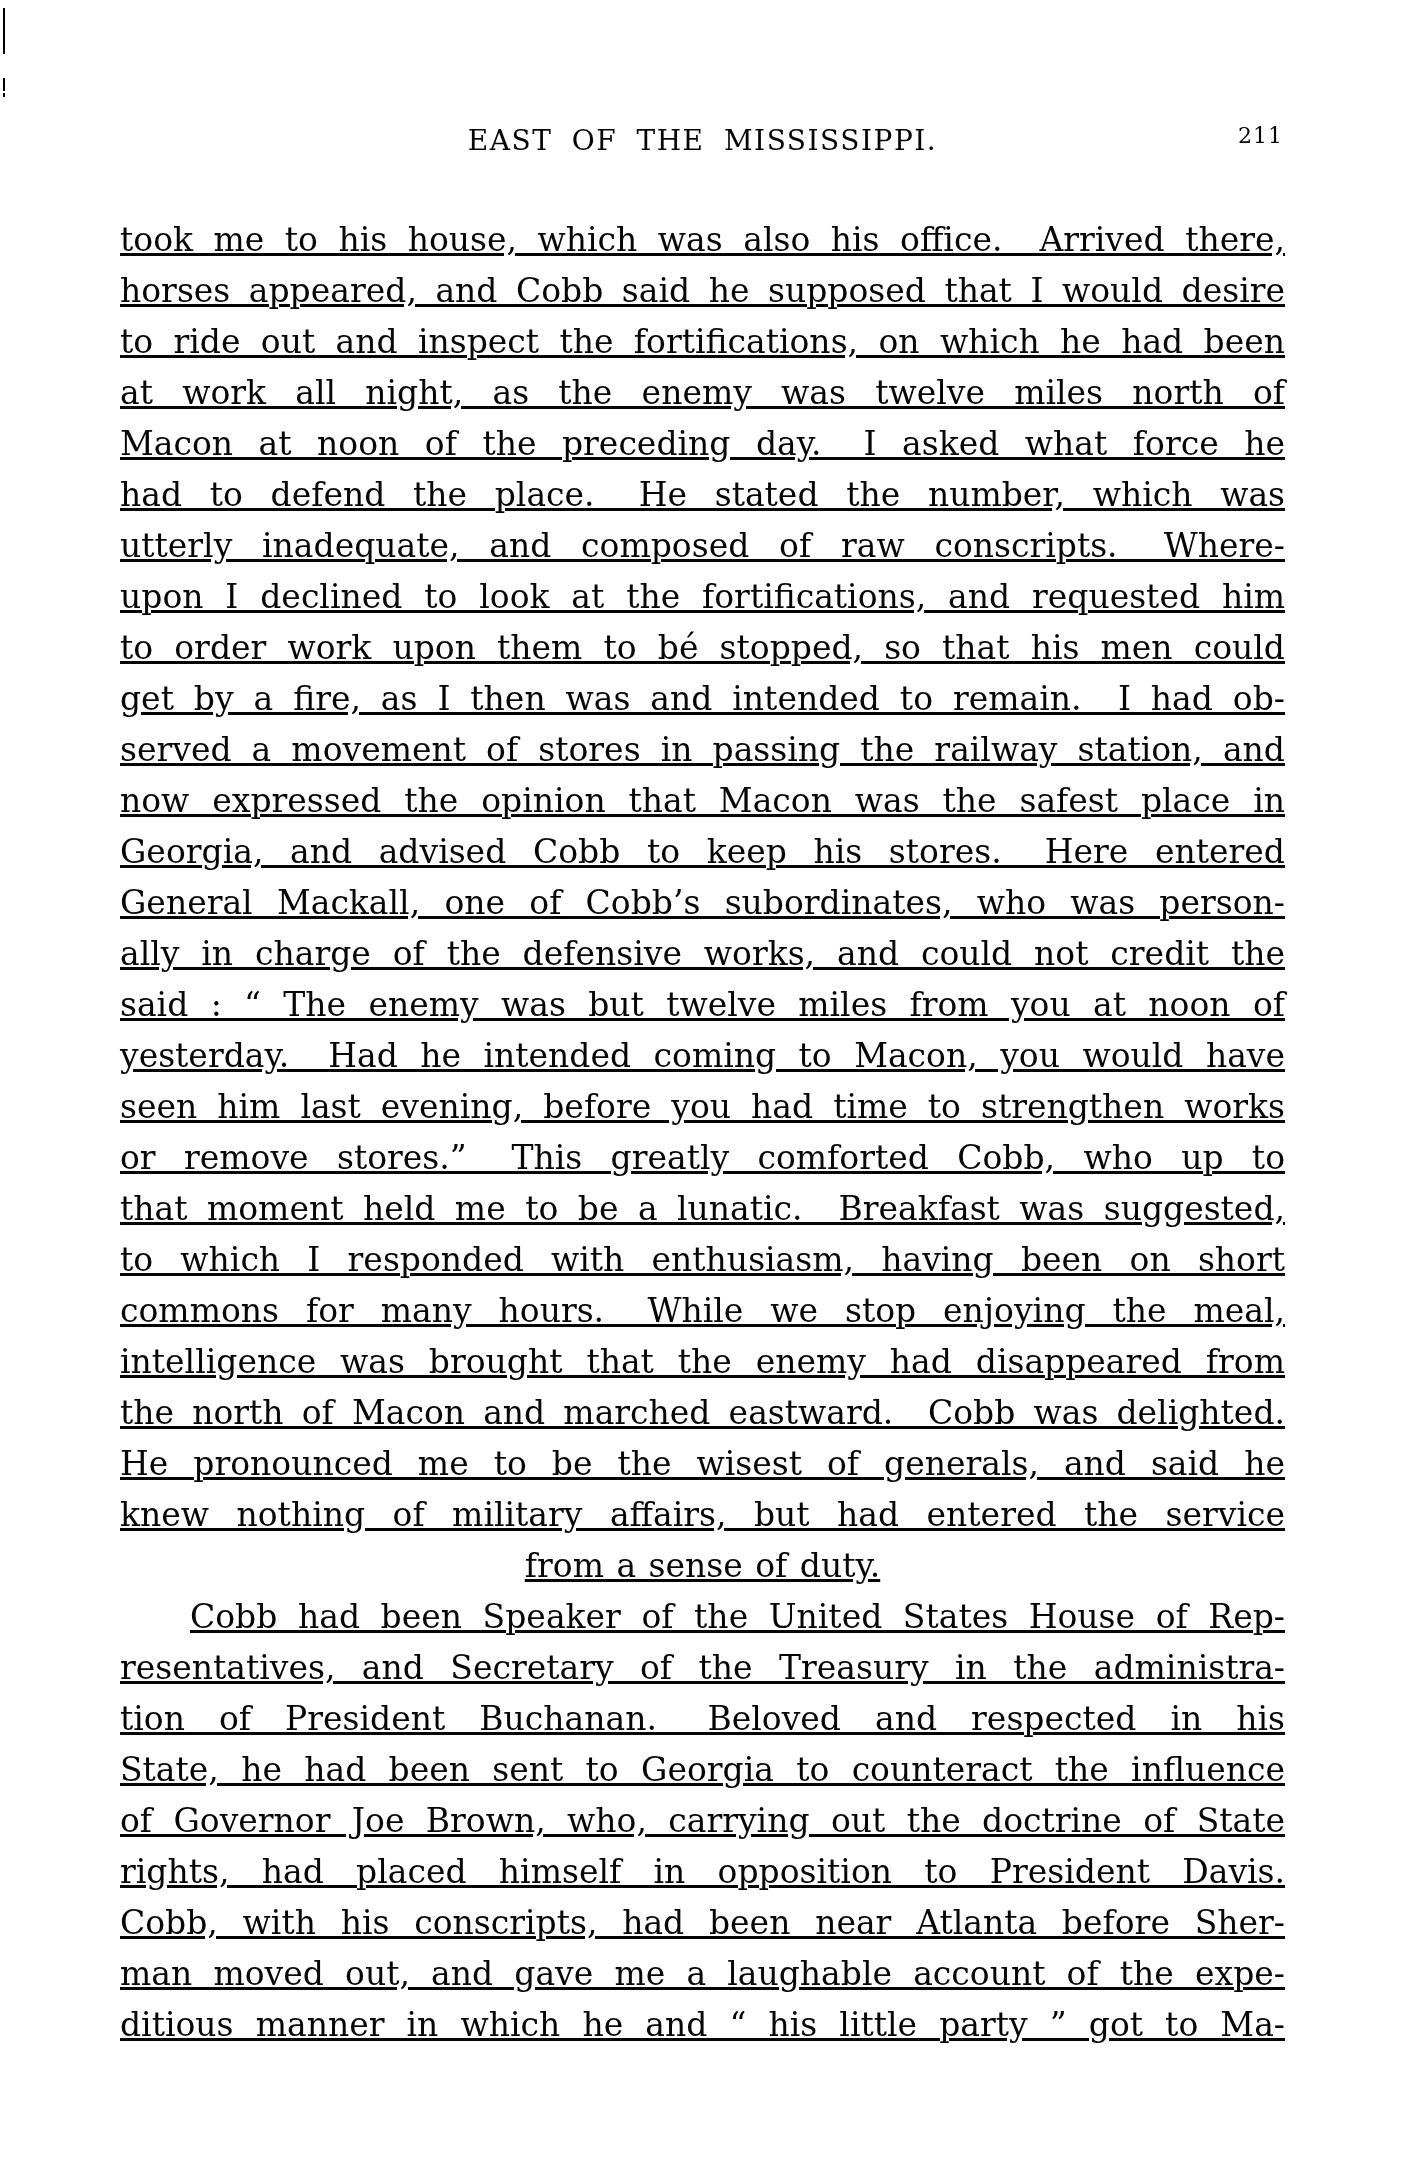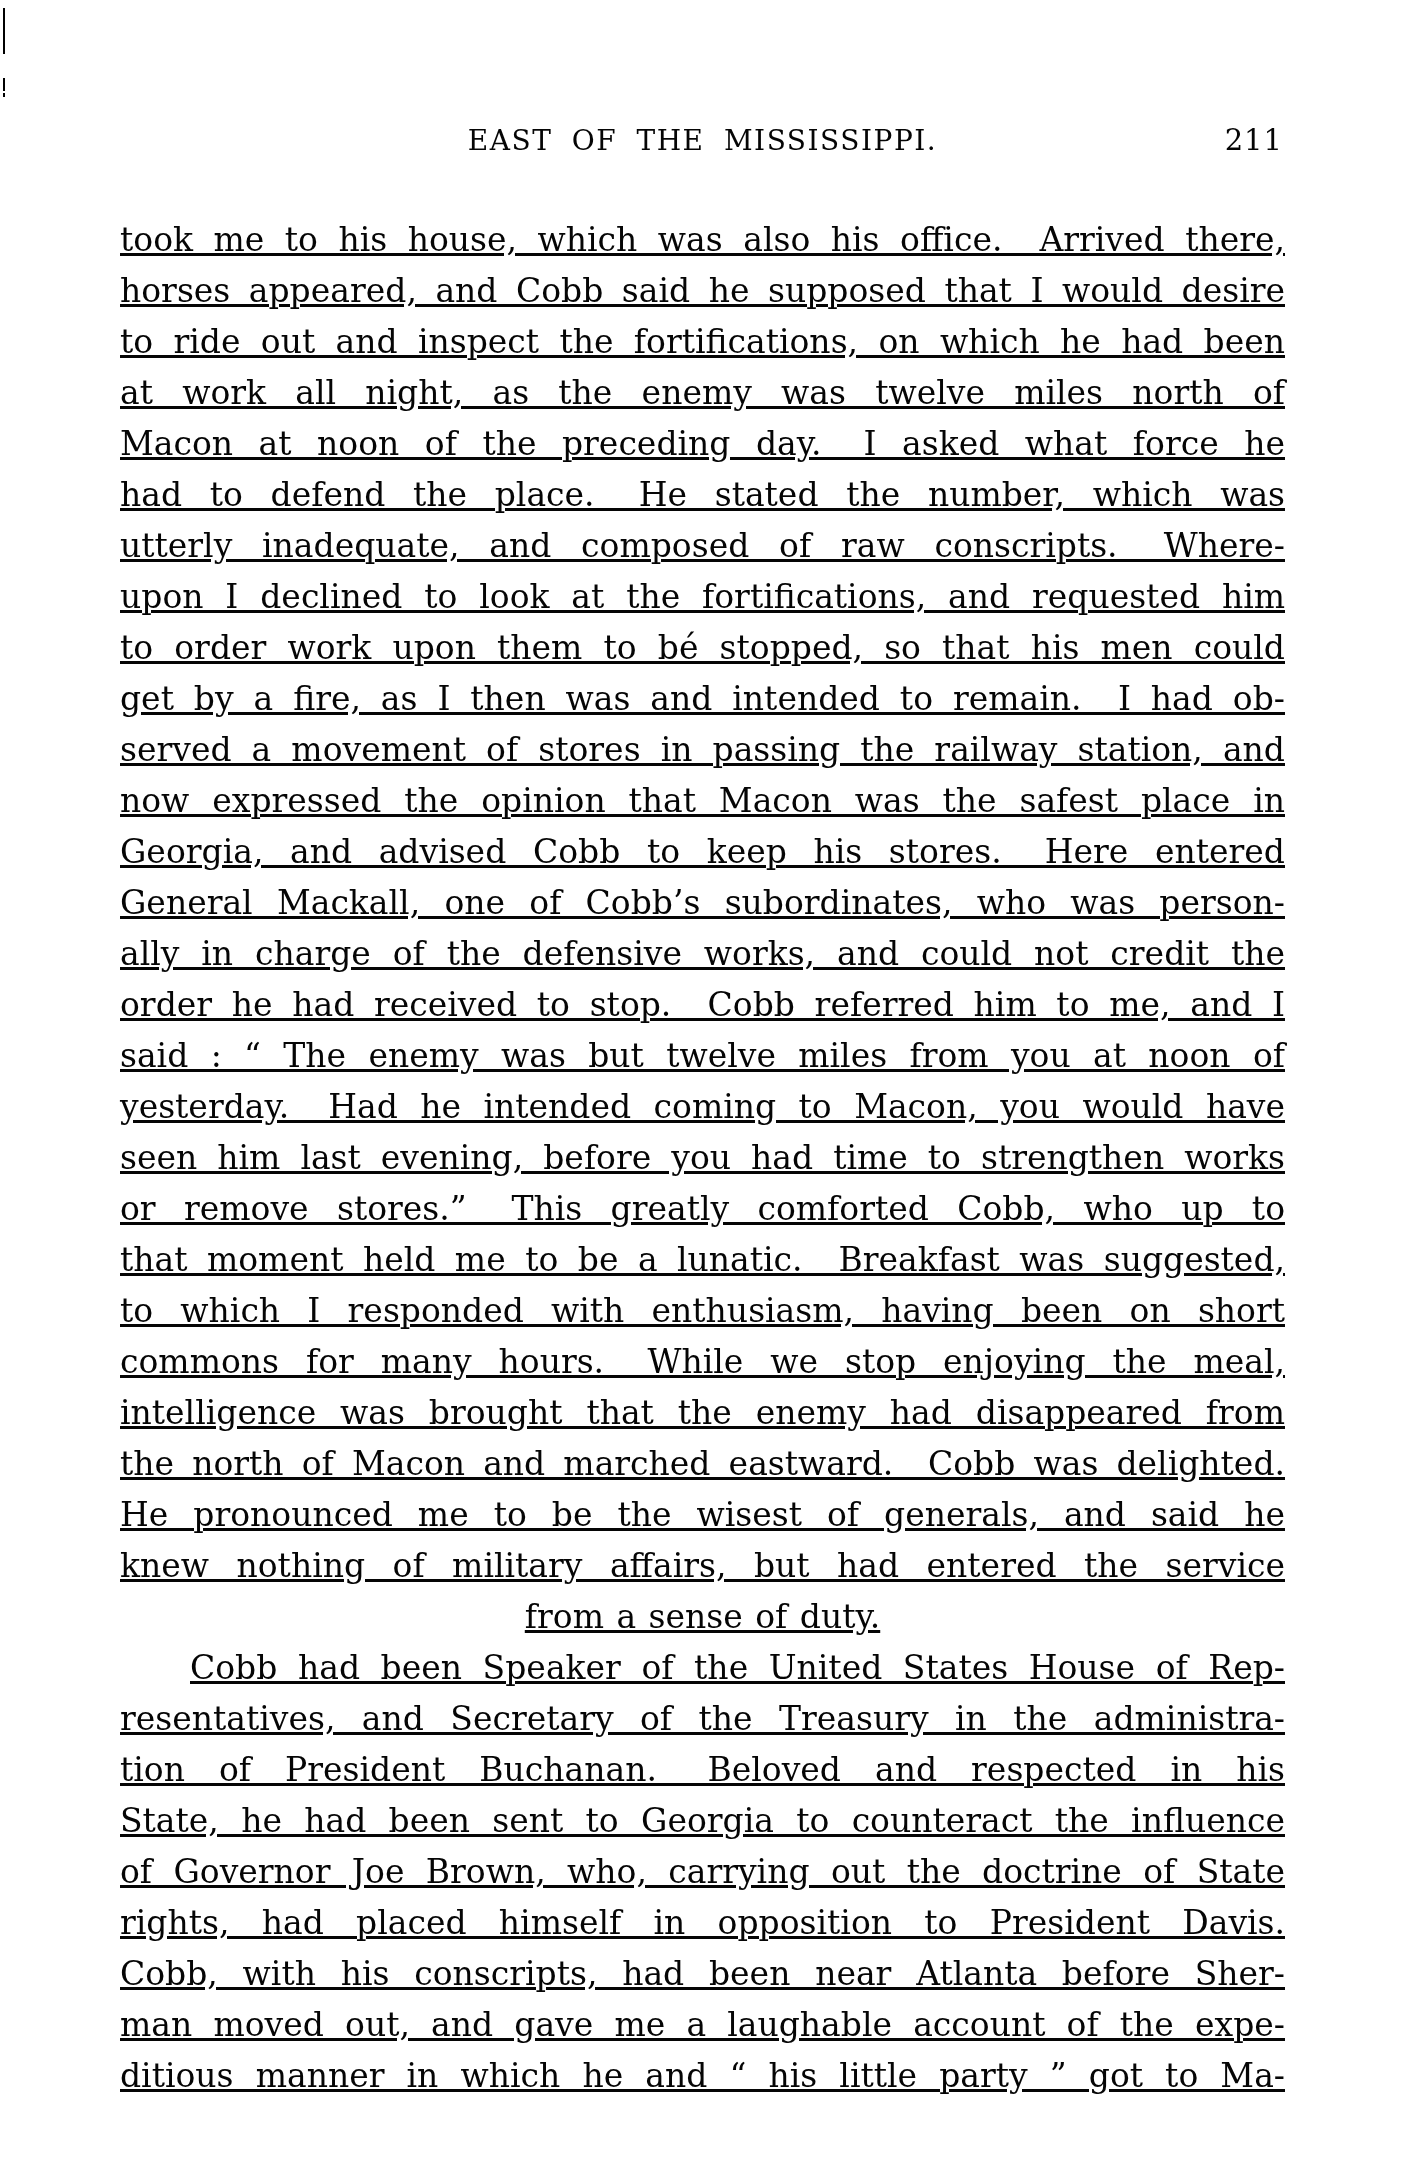--- a/index.html
+++ b/index.html
@@ -38,21 +38,21 @@
     text-align: center;
     font-size: 28px;
     letter-spacing: 1.5px;
     word-spacing: 9px;
     white-space: nowrap;
   }
   .page-number {
     position: absolute;
     right: 2px;
     top: -1px;
-    font-size: 29px;
+    font-size: 22px;
     letter-spacing: 1px;
   }
   .textblock {
     position: absolute;
     left: 120px;
     top: 214px;
     width: 1165px;
     text-decoration: underline;
   }
   .line {
@@ -92,21 +92,20 @@
       <div class="line just">had to defend the place.  He stated the number, which was</div>
       <div class="line just">utterly inadequate, and composed of raw conscripts.  Where-</div>
       <div class="line just">upon I declined to look at the fortifications, and requested him</div>
       <div class="line just">to order work upon them to bé stopped, so that his men could</div>
       <div class="line just">get by a fire, as I then was and intended to remain.  I had ob-</div>
       <div class="line just">served a movement of stores in passing the railway station, and</div>
       <div class="line just">now expressed the opinion that Macon was the safest place in</div>
       <div class="line just">Georgia, and advised Cobb to keep his stores.  Here entered</div>
       <div class="line just">General Mackall, one of Cobb’s subordinates, who was person-</div>
       <div class="line just">ally in charge of the defensive works, and could not credit the</div>
-      <div class="line just">order he had received to stop.  Cobb referred him to me, and I</div>
       <div class="line just">said : “ The enemy was but twelve miles from you at noon of</div>
       <div class="line just">yesterday.  Had he intended coming to Macon, you would have</div>
       <div class="line just">seen him last evening, before you had time to strengthen works</div>
       <div class="line just">or remove stores.”  This greatly comforted Cobb, who up to</div>
       <div class="line just">that moment held me to be a lunatic.  Breakfast was suggested,</div>
       <div class="line just">to which I responded with enthusiasm, having been on short</div>
       <div class="line just">commons for many hours.  While we stop enjoying the meal,</div>
       <div class="line just">intelligence was brought that the enemy had disappeared from</div>
       <div class="line just">the north of Macon and marched eastward.  Cobb was delighted.</div>
       <div class="line just">He pronounced me to be the wisest of generals, and said he</div>

